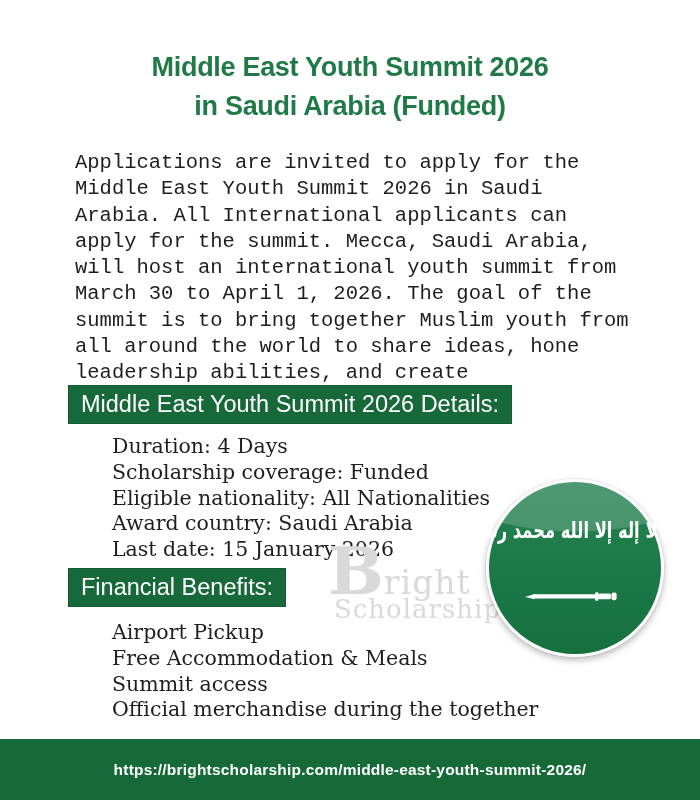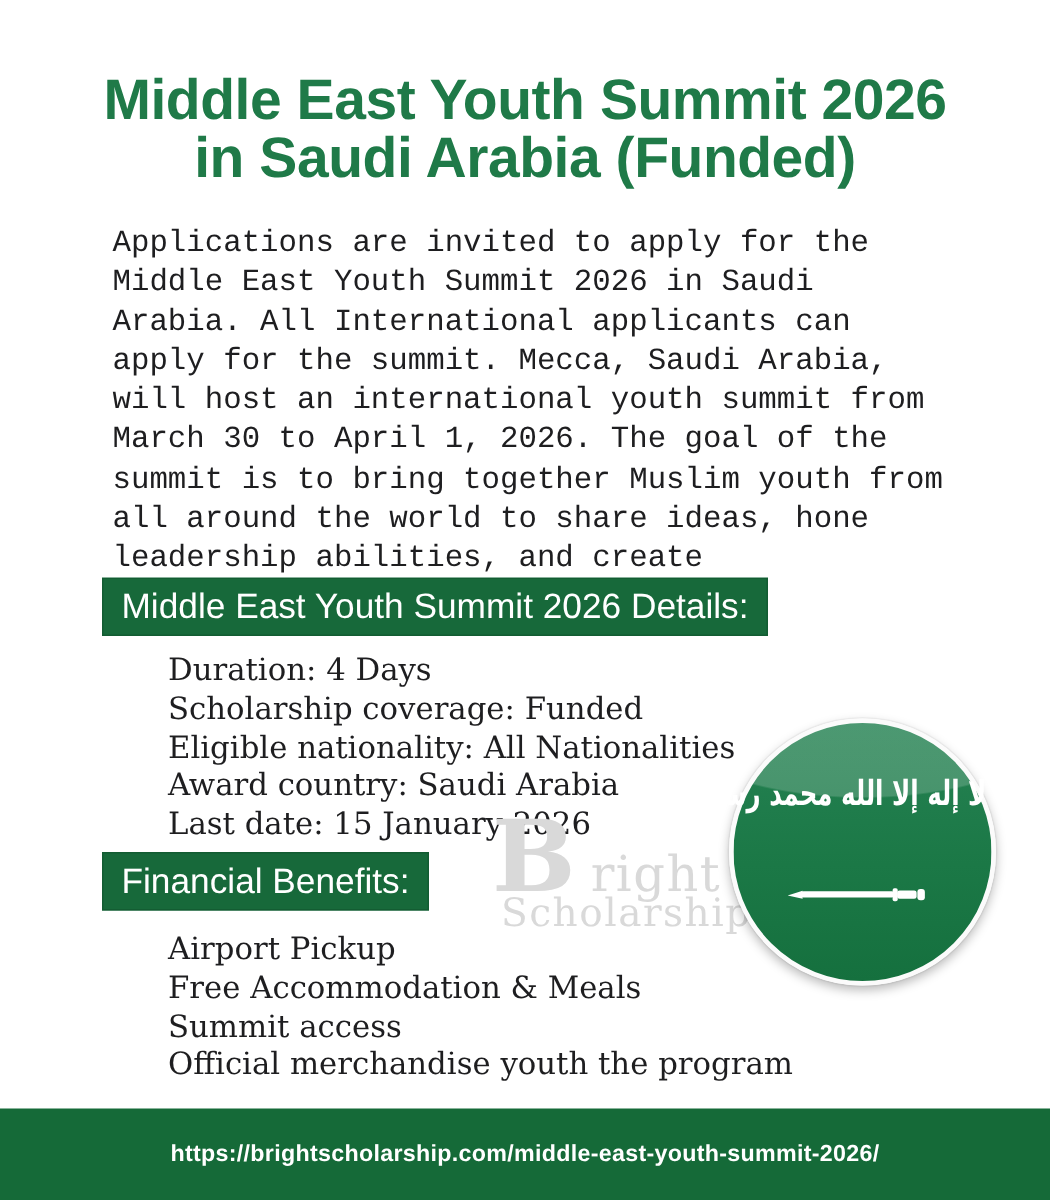--- a/index.html
+++ b/index.html
@@ -2,21 +2,21 @@
 <html><head>
 <meta charset="utf-8">
 <style>
   html,body{margin:0;padding:0;}
   body{width:700px;height:800px;background:#ffffff;font-family:"Liberation Sans",sans-serif;}
   .page{position:relative;width:700px;height:800px;background:#ffffff;overflow:hidden;}
 
   .title{
     position:absolute;top:48px;left:0;width:700px;
     text-align:center;color:#1f7a48;font-weight:bold;
-    font-size:38px;line-height:39px;letter-spacing:-0.3px;
+    font-size:27px;line-height:39px;letter-spacing:-0.3px;
     font-family:"Liberation Sans",sans-serif;
   }
 
   .intro{
     position:absolute;left:75px;top:150px;width:558px;
     font-family:Liberation Mono, monospace;
     font-size:20.5px;line-height:26.3px;color:#1e1e20;
     text-align:left;
   }
 
@@ -38,21 +38,21 @@
   .details-list{top:434px;}
   .benefits-list{top:620px;}
 
   .watermark{
     position:absolute;left:328px;top:543px;width:150px;
     color:#d9d9d9;font-family:"DejaVu Serif","Liberation Serif",serif;
     user-select:none;
   }
   .wm-line1{display:flex;align-items:baseline;}
   .wm-initial{font-size:66px;line-height:56px;font-weight:bold;}
-  .wm-rest{font-size:33px;letter-spacing:1px;margin-left:10px;}
+  .wm-rest{font-size:33px;letter-spacing:1px;}
   .wm-line2{font-size:26px;letter-spacing:1px;margin-top:-8px;margin-left:6px;}
 
   .flag{
     position:absolute;left:486px;top:479px;width:172px;height:172px;
     border-radius:50%;
     background:
       radial-gradient(ellipse 150% 72% at 50% -14%, rgba(255,255,255,0.18) 0 59%, rgba(255,255,255,0) 60%),
       linear-gradient(180deg,#258253 0%,#1b7846 55%,#15703e 100%);
     border:3px solid #fbfbfb;
     box-shadow:0 3px 7px rgba(0,0,0,0.28), 0 0 0 1px rgba(0,0,0,0.04);
@@ -98,21 +98,21 @@
       <li>Award country: Saudi Arabia</li>
       <li>Last date: 15 January 2026</li>
     </ul>
 
   <div class="section-banner banner-benefits">Financial Benefits:</div>
 
   <ul class="plain-list benefits-list">
       <li>Airport Pickup</li>
       <li>Free Accommodation &amp; Meals</li>
       <li>Summit access</li>
-      <li>Official merchandise youth the program</li>
+      <li>Official merchandise during the together</li>
     </ul>
 
   <div class="watermark">
     <div class="wm-line1">
       <span class="wm-initial">B</span>
         <span class="wm-rest">right</span>
     </div>
     <div class="wm-line2">Scholarship</div>
   </div>
 

